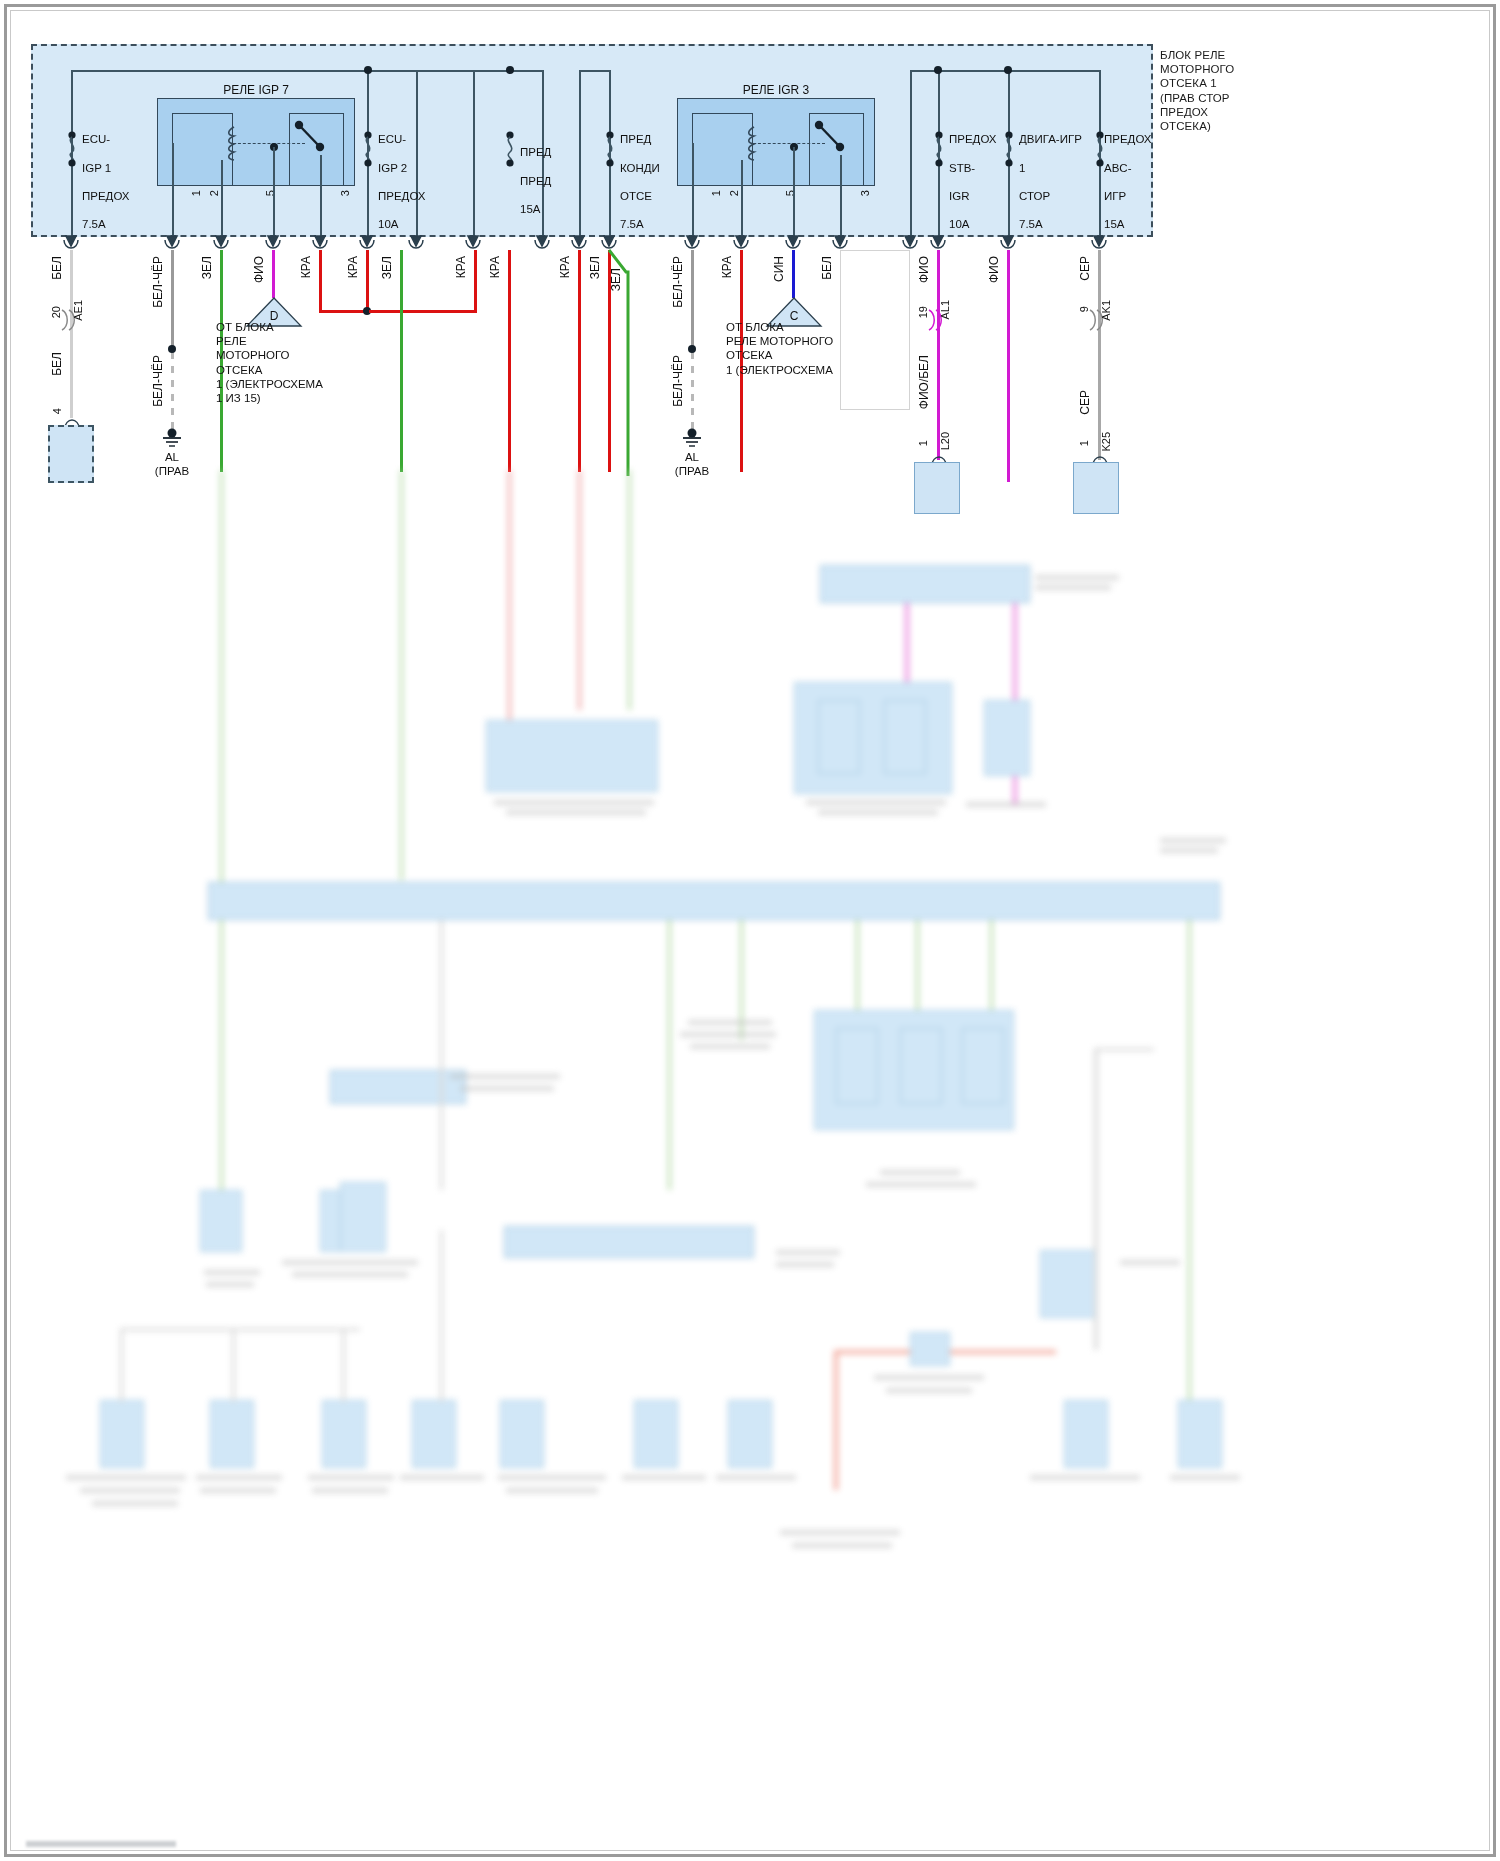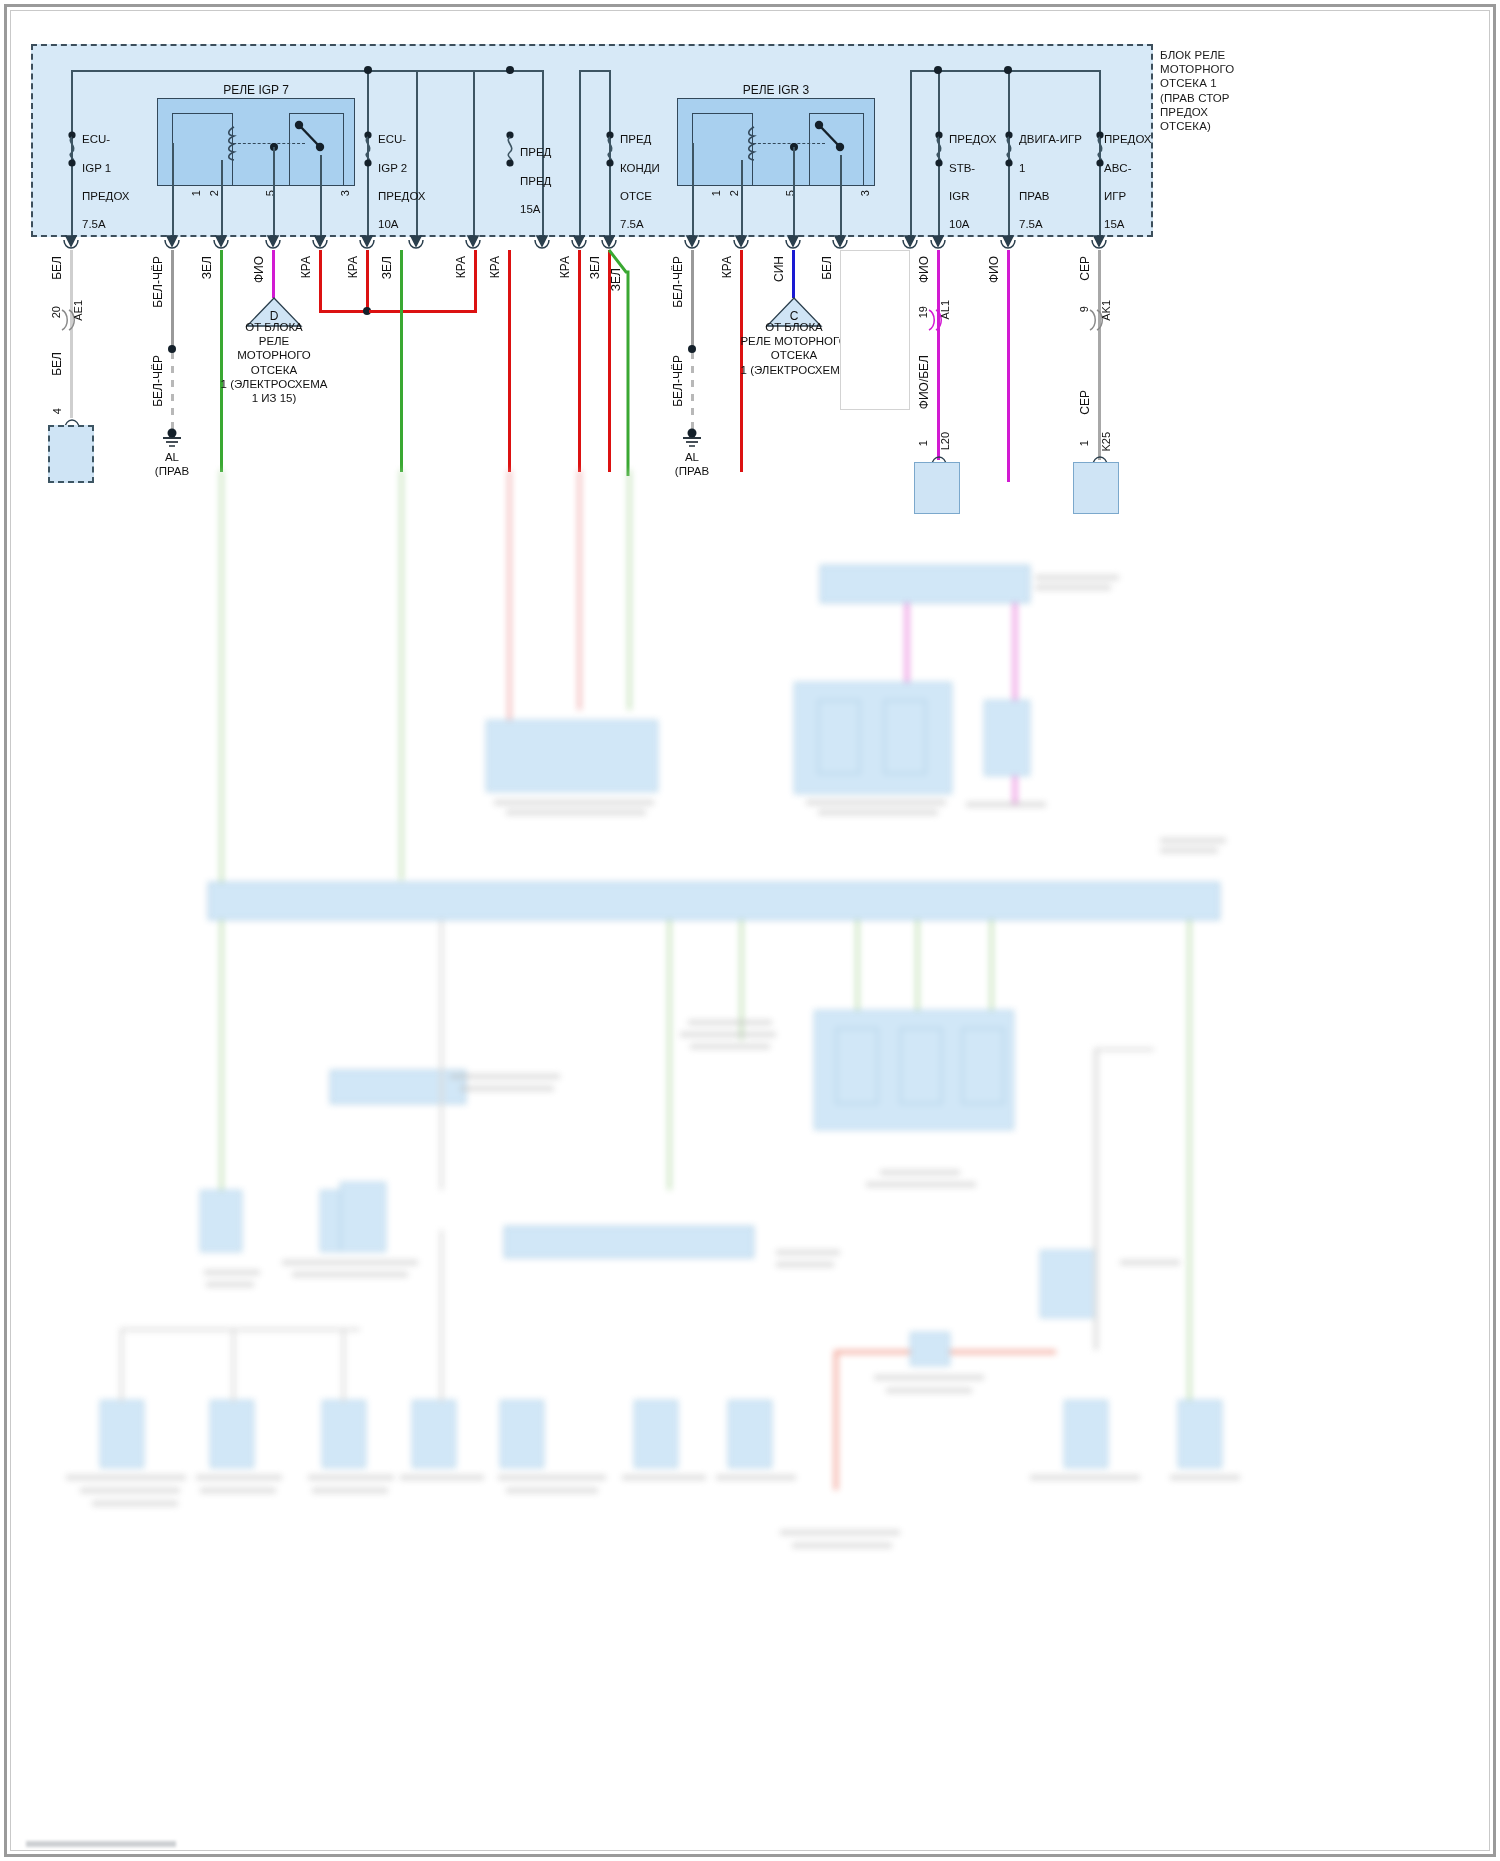--- a/index.html
+++ b/index.html
@@ -35,21 +35,21 @@
   .dash{position:absolute;border-top:1.5px dashed #32485a;}
   .pinnum{position:absolute;font-size:11px;color:#111;
       writing-mode:vertical-rl;transform:rotate(180deg);}
 
   
   .wlabel{position:absolute;font-size:12px;color:#111;
       writing-mode:vertical-rl;transform:rotate(180deg);white-space:nowrap;}
 
   
   .wire{position:absolute;}
-  .tri-txt{position:absolute;font-size:11.5px;line-height:14.2px;text-align:center;color:#111;}
+  .tri-txt{position:absolute;font-size:11.5px;line-height:14.2px;color:#111;}
 
   
   .gnd-lbl{position:absolute;font-size:11.5px;line-height:14px;text-align:center;color:#111;}
 
   
   .cbox{position:absolute;background:#cfe4f5;border:1px solid #7ba8cc;box-sizing:border-box;}
   .cbox-plain{position:absolute;background:#fff;border:1px solid #d3d3d3;box-sizing:border-box;}
 
   
   .blurwrap{position:absolute;left:0;top:470px;width:1500px;height:1391px;
@@ -224,21 +224,21 @@
   <div class="fuse" style="left:1001px;top:131px;">
     <svg width="16" height="36" viewBox="0 0 16 36">
       <circle cx="8" cy="4" r="3.6" fill="#14202a"></circle>
       <path d="M8 6 C2 10 14 16 8 21 C2 26 14 28 8 32" stroke="#3d5563" stroke-width="1.6" fill="none"></path>
       <circle cx="8" cy="32" r="3.6" fill="#14202a"></circle>
     </svg>
   </div>
   <div class="fuse-label" style="left:1019px;top:118px;">
     <div>ДВИГА-ИГР</div>
     <div>1</div>
-    <div>ПРАВ</div>
+    <div>СТОР</div>
     <div>7.5A</div>
   </div>
 
   <div class="fuse" style="left:1092px;top:131px;">
     <svg width="16" height="36" viewBox="0 0 16 36">
       <circle cx="8" cy="4" r="3.6" fill="#14202a"></circle>
       <path d="M8 6 C2 10 14 16 8 21 C2 26 14 28 8 32" stroke="#3d5563" stroke-width="1.6" fill="none"></path>
       <circle cx="8" cy="32" r="3.6" fill="#14202a"></circle>
     </svg>
   </div>

